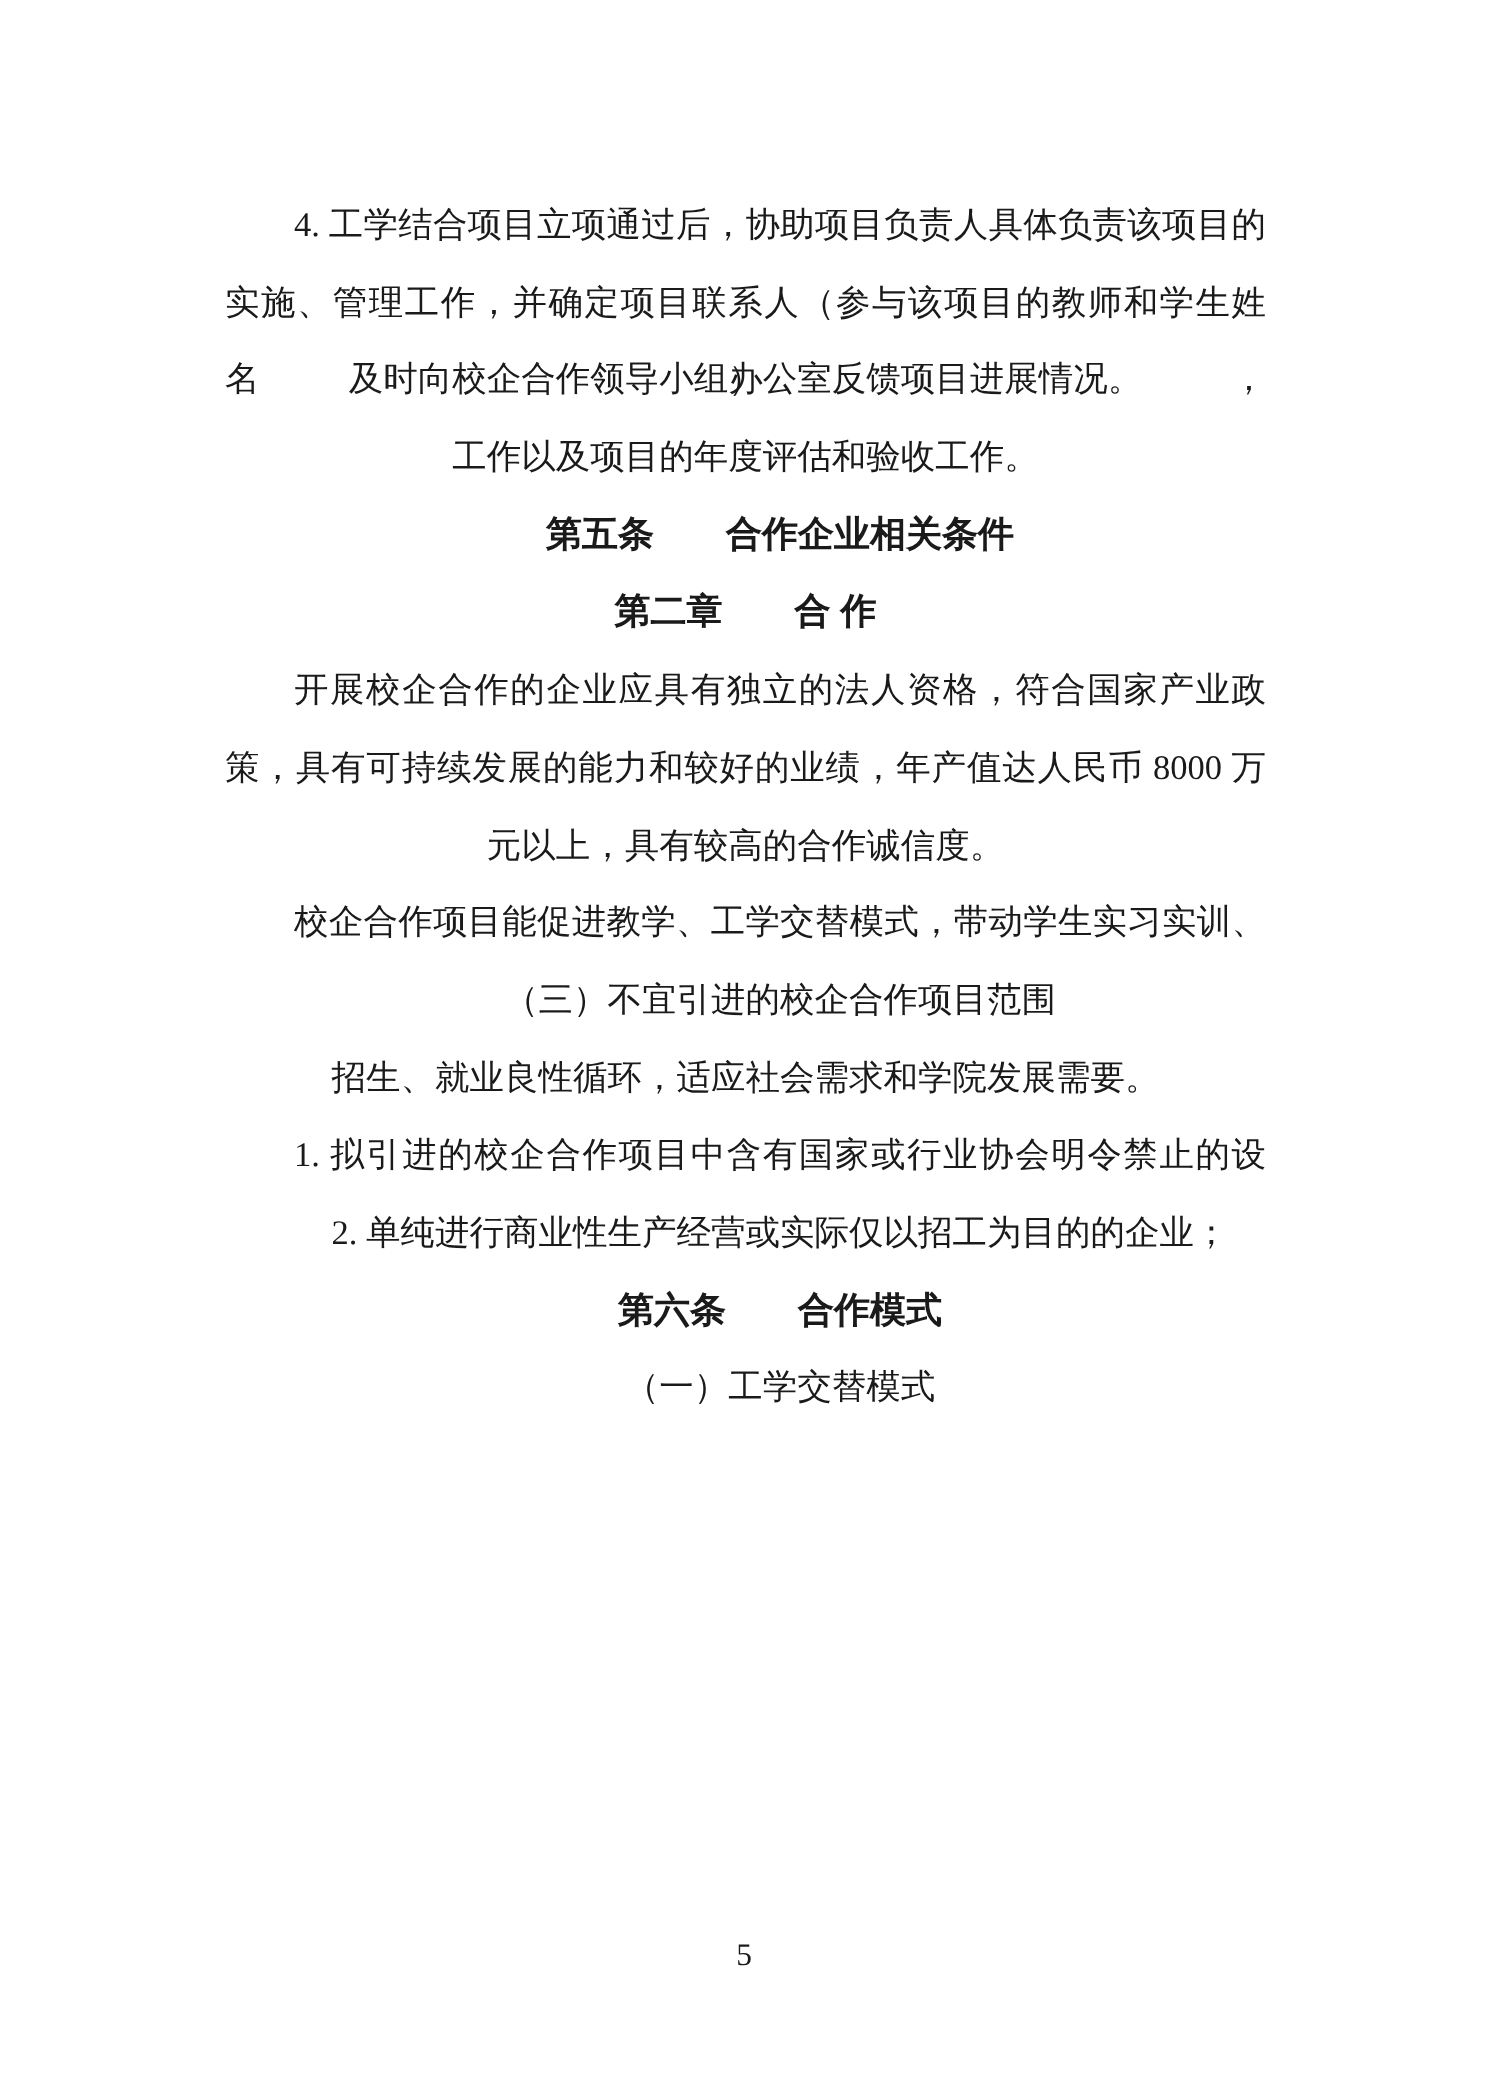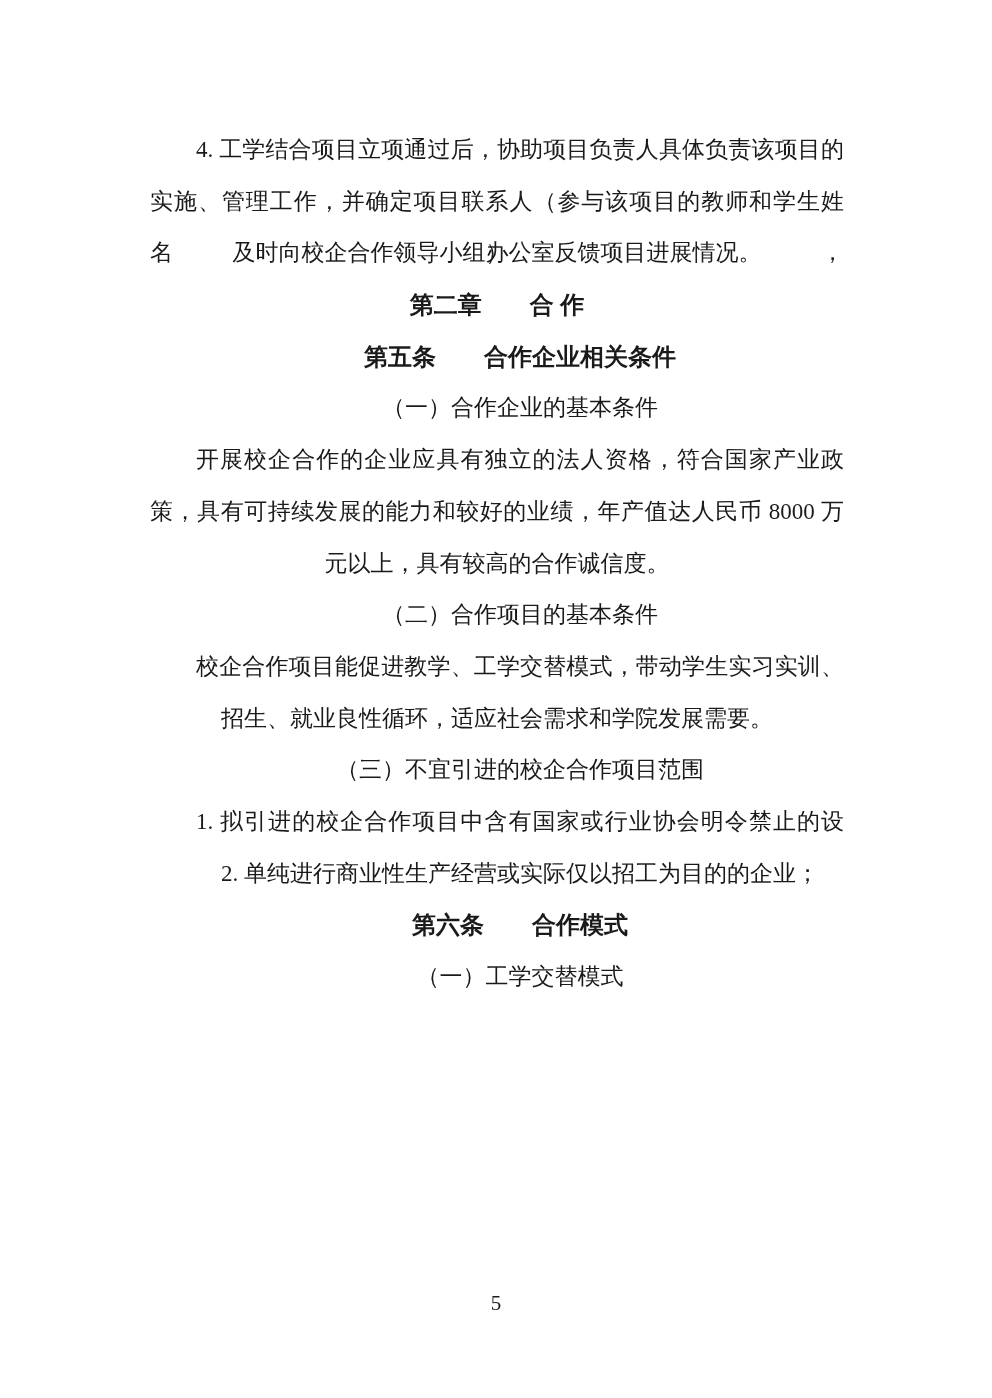--- a/index.html
+++ b/index.html
@@ -66,29 +66,28 @@
   }
 </style>
 </head>
 <body>
 
 <div class="page">
   <div class="content">
     <div class="ln indent fill">4. 工学结合项目立项通过后，协助项目负责人具体负责该项目的</div>
     <div class="ln fill">实施、管理工作，并确定项目联系人（参与该项目的教师和学生姓名），</div>
     <div class="ln">及时向校企合作领导小组办公室反馈项目进展情况。</div>
+    <div class="ln">工作以及项目的年度评估和验收工作。</div>
+    <div class="ln section indent">第五条　　合作企业相关条件</div>
     <div class="ln chapter">第二章　　合 作</div>
-    <div class="ln section indent">第五条　　合作企业相关条件</div>
-    <div class="ln indent">（一）合作企业的基本条件</div>
     <div class="ln indent fill">开展校企合作的企业应具有独立的法人资格，符合国家产业政</div>
     <div class="ln fill">策，具有可持续发展的能力和较好的业绩，年产值达人民币 8000 万</div>
     <div class="ln">元以上，具有较高的合作诚信度。</div>
-    <div class="ln indent">（二）合作项目的基本条件</div>
     <div class="ln indent fill">校企合作项目能促进教学、工学交替模式，带动学生实习实训、</div>
+    <div class="ln indent">（三）不宜引进的校企合作项目范围</div>
     <div class="ln">招生、就业良性循环，适应社会需求和学院发展需要。</div>
-    <div class="ln indent">（三）不宜引进的校企合作项目范围</div>
     <div class="ln indent fill">1. 拟引进的校企合作项目中含有国家或行业协会明令禁止的设</div>
     <div class="ln indent">2. 单纯进行商业性生产经营或实际仅以招工为目的的企业；</div>
     <div class="ln section indent">第六条　　合作模式</div>
     <div class="ln indent">（一）工学交替模式</div>
   </div>
   <div class="footer">5</div>
 </div>
 
 </body></html>

